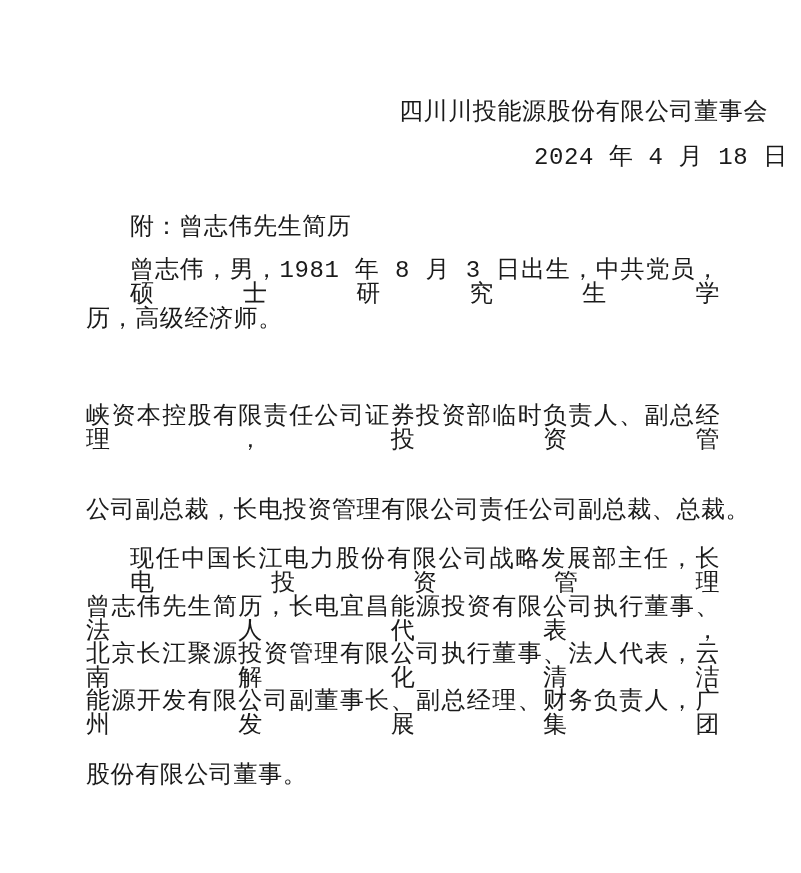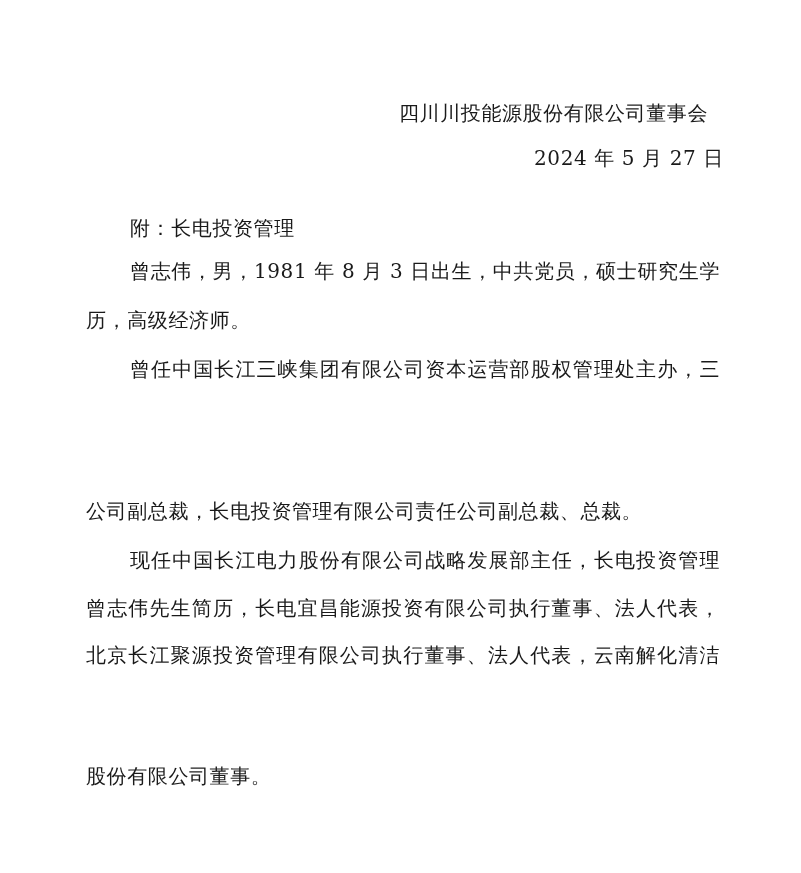--- a/index.html
+++ b/index.html
@@ -4,43 +4,45 @@
 <style>
   html, body { margin: 0; padding: 0; background: #ffffff; }
   body {
     width: 801px; height: 873px; position: relative; overflow: hidden;
     font-family: "DejaVu Serif", "Liberation Serif", serif;
     color: #1a1a1a;
   }
   .page { position: absolute; left: 0; top: 0; width: 801px; height: 873px; }
   .line {
     position: absolute; white-space: nowrap;
-    font-size: 20px; line-height: 24px;
+    font-size: 24px; line-height: 24px;
     letter-spacing: 0.6px;
+    font-family: Liberation Mono, monospace;
   }
   .justify {
     left: 86px; width: 634px;
     text-align: justify; text-align-last: justify;
     white-space: normal;
   }
 </style>
 </head>
 <body>
 
 <div class="page">
 
   <div class="line" style="left:399px; top:101px;">四川川投能源股份有限公司董事会</div>
-  <div class="line" style="left:534px; top:146px;">2024 年 5 月 27 日</div>
+  <div class="line" style="left:534px; top:146px;">2024 年 4 月 18 日</div>
 
-  <div class="line" style="left:130px; top:216px;">附：长电投资管理</div>
+  <div class="line" style="left:130px; top:216px;">附：曾志伟先生简历</div>
 
   <div class="line" style="left:130px; top:259px; width:590px; text-align:justify; text-align-last:justify; white-space:normal;">曾志伟，男，1981 年 8 月 3 日出生，中共党员，硕士研究生学</div>
   <div class="line" style="left:86px; top:308px;">历，高级经济师。</div>
 
-  <div class="line" style="left:130px; top:357px; width:590px; text-align:justify; text-align-last:justify; white-space:normal;">曾任中国长江三峡集团有限公司资本运营部股权管理处主办，三</div>
+  <div class="line justify" style="top:405px;">峡资本控股有限责任公司证券投资部临时负责人、副总经理，投资管</div>
   <div class="line" style="left:86px; top:499px;">公司副总裁，长电投资管理有限公司责任公司副总裁、总裁。</div>
 
   <div class="line" style="left:130px; top:548px; width:590px; text-align:justify; text-align-last:justify; white-space:normal;">现任中国长江电力股份有限公司战略发展部主任，长电投资管理</div>
   <div class="line justify" style="top:596px;">曾志伟先生简历，长电宜昌能源投资有限公司执行董事、法人代表，</div>
   <div class="line justify" style="top:643px;">北京长江聚源投资管理有限公司执行董事、法人代表，云南解化清洁</div>
+  <div class="line justify" style="top:690px;">能源开发有限公司副董事长、副总经理、财务负责人，广州发展集团</div>
   <div class="line" style="left:86px; top:737px;margin-top:27px;">股份有限公司董事。</div>
 
 </div>
 
 </body></html>

